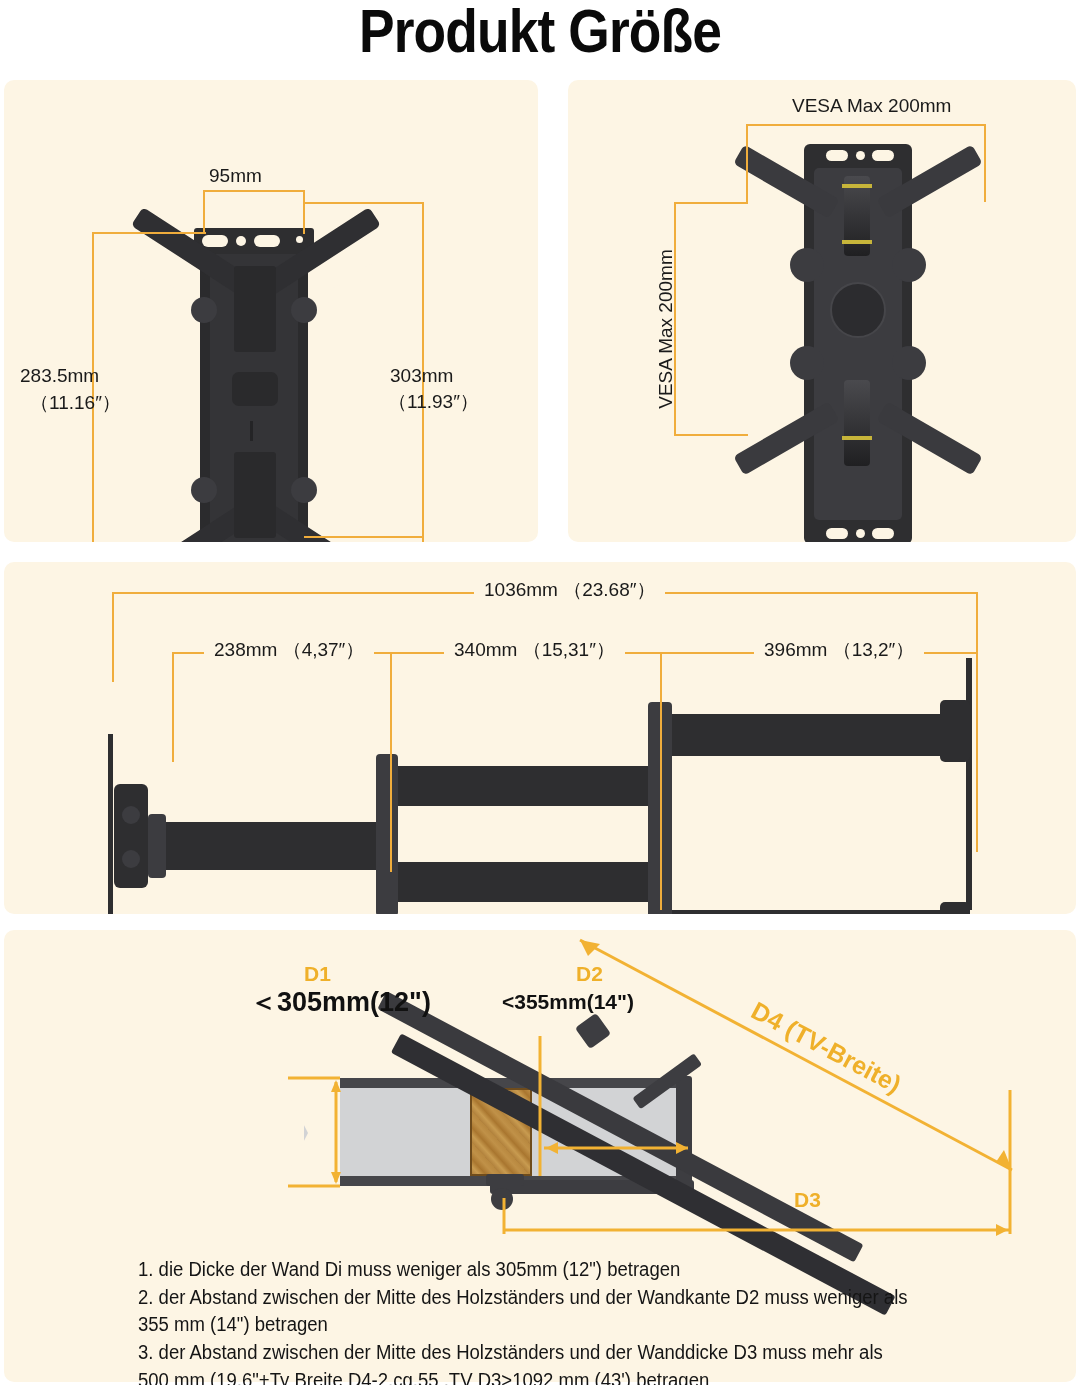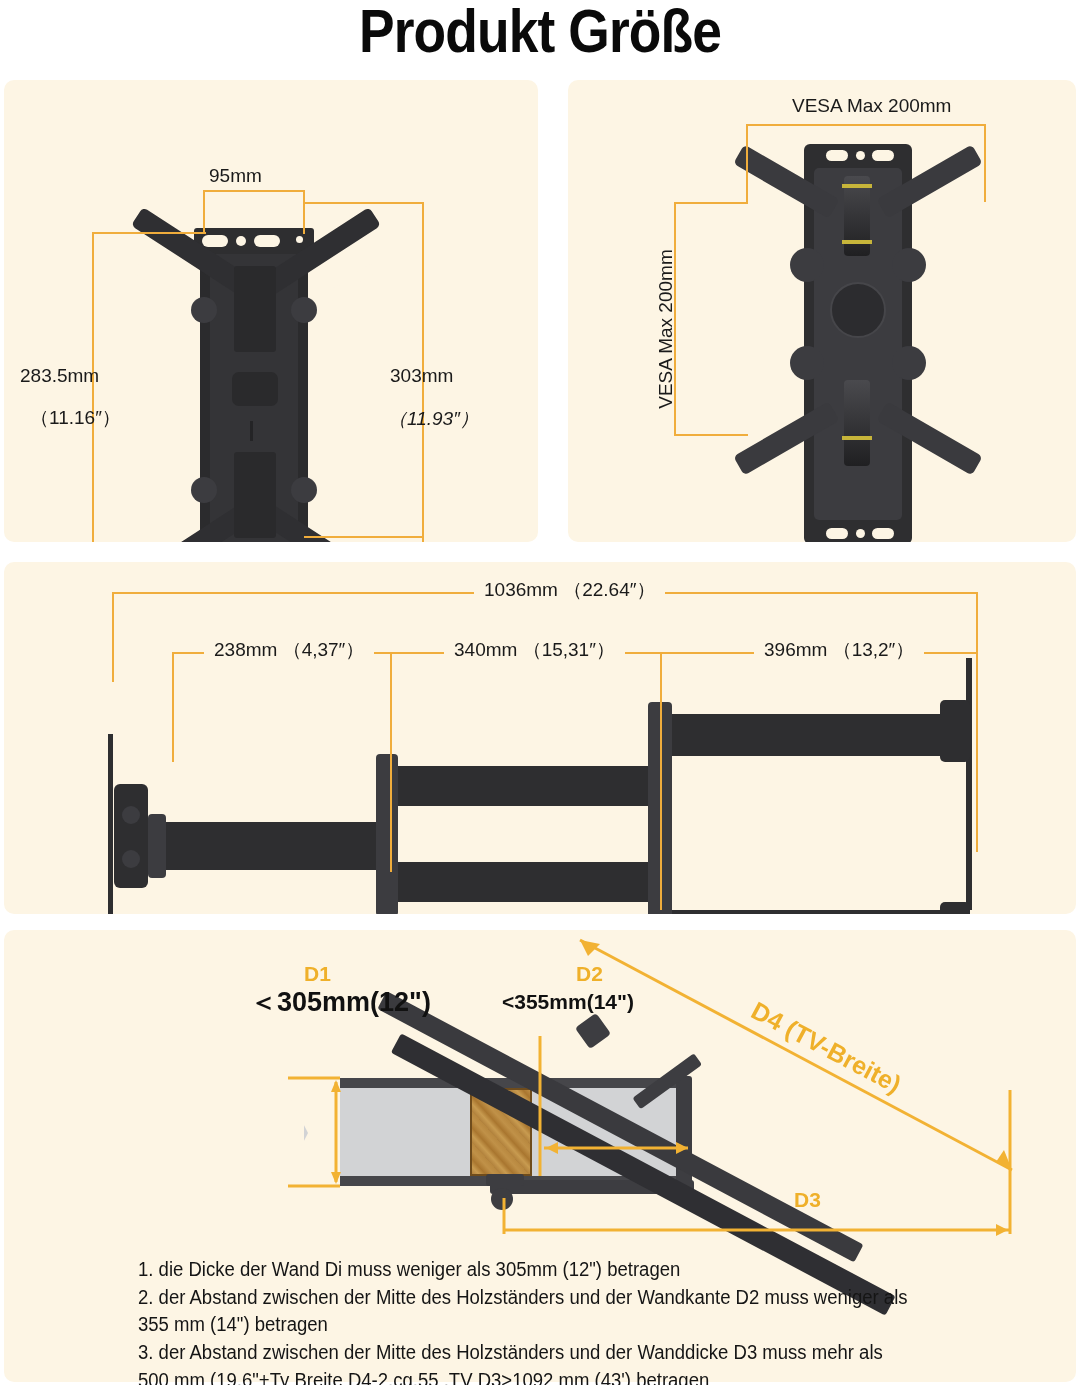--- a/index.html
+++ b/index.html
@@ -147,23 +147,23 @@
     <div class="dimline frame-t-l"></div>
     <div class="dimline frame-t-r"></div>
 
     <div class="dimline frame-b-r"></div>
     <div class="dimline top95-l"></div>
     <div class="dimline top95-r"></div>
     <div class="dimline top95-h"></div>
 
     <div class="dimtxt" style="left:205px;top:84px;">95mm</div>
     <div class="dimtxt" style="left:16px;top:284px;text-align:right;">283.5mm</div>
-    <div class="dimtxt" style="left:26px;top:326px;">（11.16″）</div>
+    <div class="dimtxt" style="left:26px;top:311px;">（11.16″）</div>
     <div class="dimtxt" style="left:386px;top:284px;">303mm</div>
-    <div class="dimtxt" style="left:384px;top:327px;font-style:italic;">（11.93″）</div>
+    <div class="dimtxt" style="left:384px;top:310px;">（11.93″）</div>
 
   </div>
 
   <div class="panel p2">
 
     <div class="metal" style="left:236px;top:64px;width:108px;height:400px;border-radius:6px;"></div>
     <div class="metal2" style="left:246px;top:88px;width:88px;height:352px;border-radius:5px;"></div>
 
     <div class="mnt-holeR" style="left:258px;top:70px;width:22px;height:11px;"></div>
     <div class="mnt-hole" style="left:288px;top:71px;width:9px;height:9px;"></div>
@@ -230,21 +230,21 @@
     <div class="metal" style="left:936px;top:340px;width:30px;height:62px;border-radius:5px;"></div>
 
     <div class="dimline d-out-h"></div>
     <div class="dimline d-out-l"></div>
     <div class="dimline d-out-r"></div>
     <div class="dimline d-in-h"></div>
     <div class="dimline d-in-a"></div>
     <div class="dimline d-in-b"></div>
     <div class="dimline d-in-c"></div>
 
-    <div class="dimtxt" style="left:470px;top:16px;background:#fdf5e4;padding:0 10px;">1036mm （22.64″）</div>
+    <div class="dimtxt" style="left:470px;top:16px;background:#fdf5e4;padding:0 10px;">1036mm （23.68″）</div>
     <div class="dimtxt" style="left:200px;top:76px;background:#fdf5e4;padding:0 10px;">238mm （4,37″）</div>
     <div class="dimtxt" style="left:440px;top:76px;background:#fdf5e4;padding:0 10px;">340mm （15,31″）</div>
     <div class="dimtxt" style="left:750px;top:76px;background:#fdf5e4;padding:0 10px;">396mm （13,2″）</div>
   </div>
 
   <div class="panel p4">
 
     <div class="wall-body" style="left:300px;top:156px;width:382px;height:92px;"></div>
     <div class="wall-edge" style="left:286px;top:148px;width:400px;height:10px;"></div>
     <div class="wall-edge" style="left:286px;top:246px;width:400px;height:10px;"></div>

